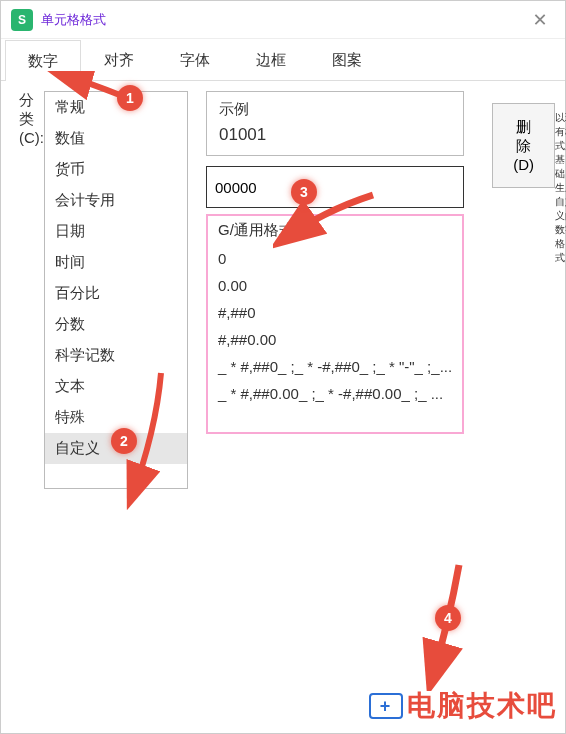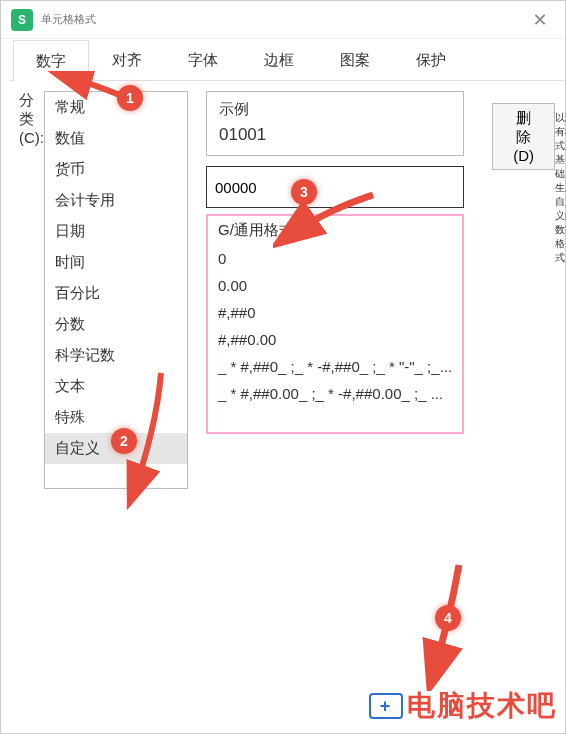--- a/index.html
+++ b/index.html
@@ -34,38 +34,37 @@
       background: #2ab56f;
       border-radius: 4px;
       display: flex;
       align-items: center;
       justify-content: center;
       color: #fff;
       font-weight: bold;
       font-size: 12px;
       margin-right: 8px;
     }
-    .title-text { font-size: 11px; color: #737373; }
+    .title-text { font-size: 13px; color: #6d28d9; }
     .close-btn {
       margin-left: auto;
       width: 30px;
       height: 30px;
       display: flex;
       align-items: center;
       justify-content: center;
       color: #888;
       font-size: 18px;
       cursor: pointer;
     }
     .tabs {
       display: flex;
       height: 42px;
       border-bottom: 1px solid #ddd;
       padding-left: 4px;
-      margin-left: 8px;
     }
     .tab {
       padding: 0 22px;
       display: flex;
       align-items: center;
       font-size: 15px;
       color: #333;
       cursor: pointer;
       border: 1px solid transparent;
       border-bottom: none;
@@ -130,21 +129,21 @@
     .fmt-item {
       padding: 5px 10px;
       font-size: 15px;
       cursor: pointer;
       white-space: nowrap;
       overflow: hidden;
       text-overflow: ellipsis;
     }
     .delete-row { margin-top: 12px; }
     .delete-btn {
-      padding: 5px 20px;
+      padding: 14px 20px;
       border: 1px solid #bbb;
       background: #f5f5f5;
       font-size: 15px;
       cursor: pointer;
       margin-left: 28px;
     }
     .hint {
       margin-top: 20px;
       font-size: 10px;
     }
@@ -224,21 +223,20 @@
     <div class="title-text">单元格格式</div>
     <div class="close-btn">✕</div>
   </div>
 
   <div class="tabs">
     <div class="tab active">数字</div>
     <div class="tab">对齐</div>
     <div class="tab">字体</div>
     <div class="tab">边框</div>
     <div class="tab">图案</div>
-    <div class="tab">保护</div>
   </div>
 
   <div class="body">
     <div class="category-label">分类(C):</div>
 
     <div class="columns">
       <div class="category-list">
         <div class="cat-item">常规</div>
         <div class="cat-item">数值</div>
         <div class="cat-item">货币</div>

